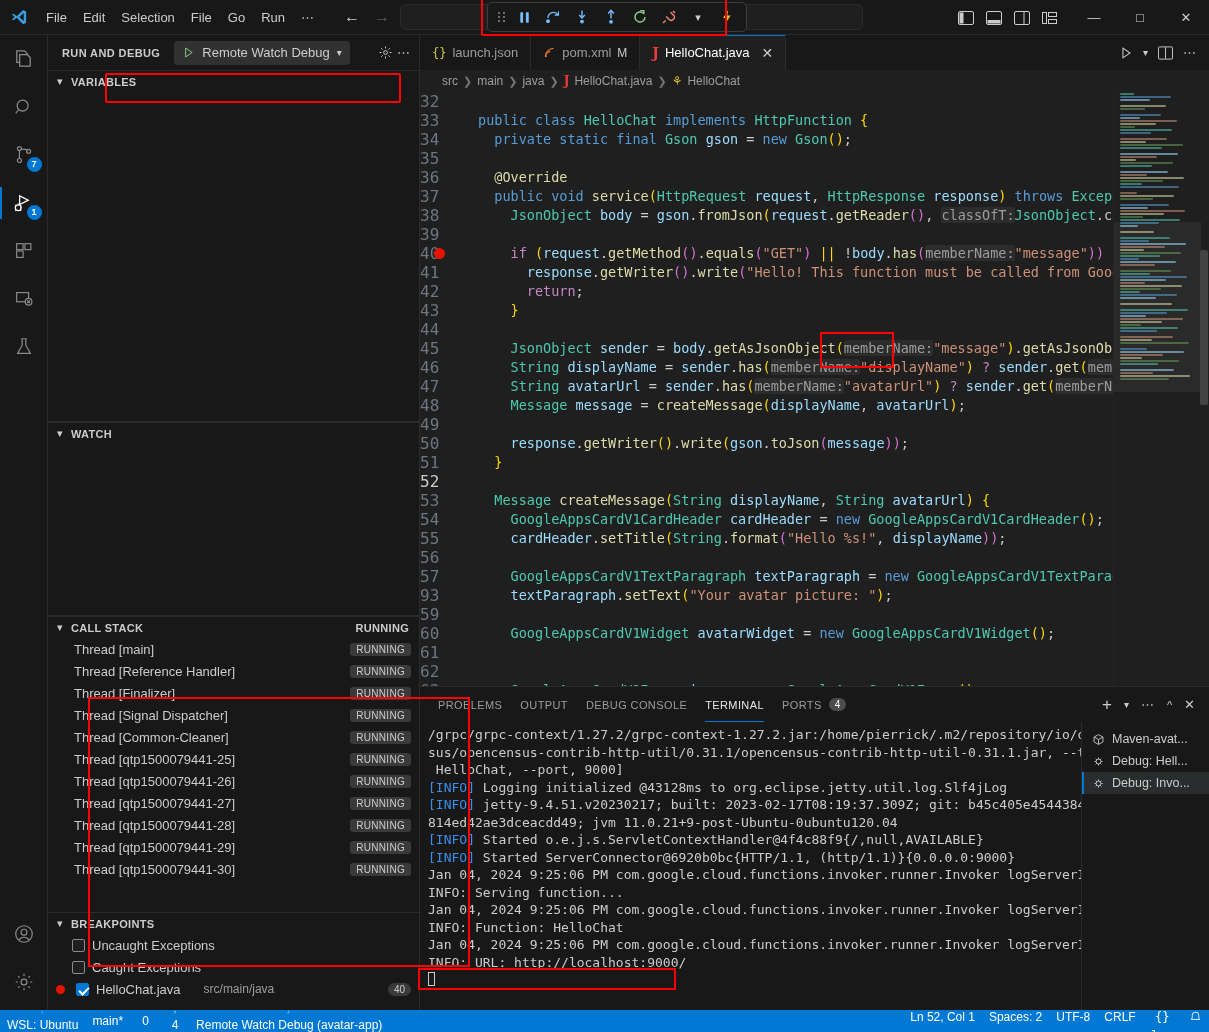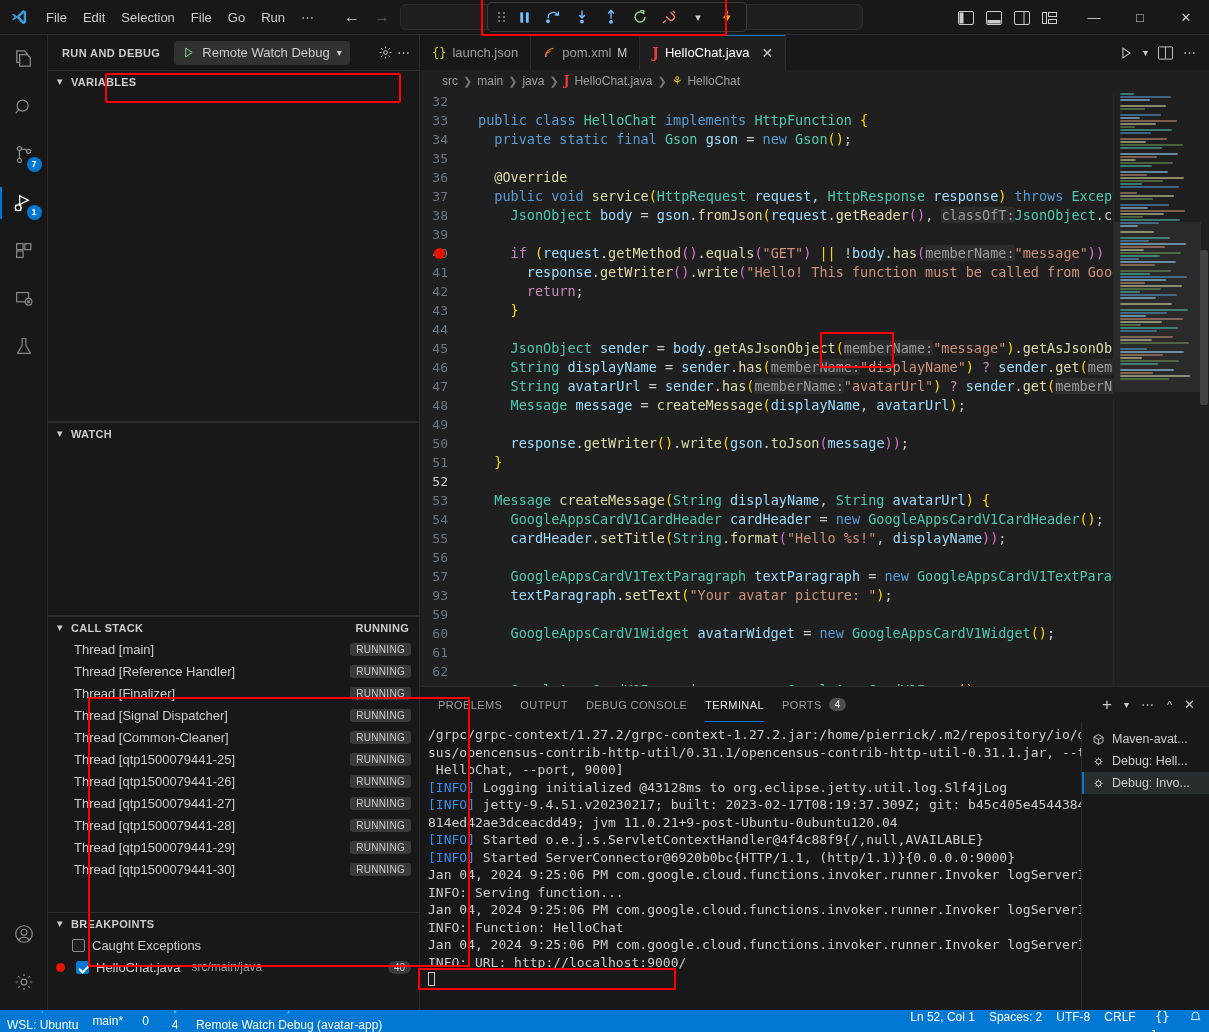--- a/index.html
+++ b/index.html
@@ -121,21 +121,21 @@
     font-size: 13px; color: #cccccc;
   }
   .cbox { width: 13px; height: 13px; border: 1px solid #8b8b8b; background: #1f1f1f; border-radius: 2px;
           display: inline-block; flex: 0 0 13px; }
   .cbox.checked { background: #0078d4; border-color: #0078d4; position: relative; }
   .cbox.checked::after {
     content: ''; position: absolute; left: 4px; top: 1px; width: 4px; height: 8px;
     border: solid #fff; border-width: 0 2px 2px 0; transform: rotate(45deg);
   }
   .bp-dot { width: 9px; height: 9px; border-radius: 50%; background: #e51400; flex: 0 0 9px; margin-left:-16px; margin-right:4px;}
-  .bp-path { color: #9d9d9d; font-size: 12px; margin-left: 4px; }
+  .bp-path { color: #9d9d9d; font-size: 12px; margin-left: 16px; }
   .bp-line {
     margin-left: auto; margin-right: 8px; background: #3a3a3a; color: #cccccc;
     font-size: 10px; border-radius: 9px; padding: 1px 6px;
   }
 
   
   .editor-col { flex: 1; display: flex; flex-direction: column; min-width: 0; background: #1f1f1f; }
   .tabs-row { height: 35px; background: #181818; display: flex; align-items: stretch; flex: 0 0 35px; }
   .tab {
     display: flex; align-items: center; gap: 6px; padding: 0 12px; font-size: 13px;
@@ -155,22 +155,22 @@
   }
   .bc-sep { color: #777; font-size: 11px; }
 
   .editor-wrap { flex: 1; display: flex; min-height: 0; position: relative; overflow: hidden; background: #1f1f1f; }
   .code-area {
     flex: 1; position: relative; overflow: hidden;
     font-family: "DejaVu Sans Mono", monospace; font-size: 13.5px; line-height: 19px;
   }
   .code-line { height: 19px; display: flex; white-space: pre; }
   .ln {
-    width: 46px; flex: 0 0 46px; text-align: right; padding-right: 18px;
-    color: #6e7681; font-family: "DejaVu Sans Mono", monospace; font-size: 13px;
+    width: 46px; flex: 0 0 46px; text-align: left; padding-right: 18px;
+    color: #6e7681; font-family: "DejaVu Sans Mono", monospace; font-size: 16px;
   }
   .code-line.cur .ln { color: #cccccc; }
   .gutter-bp { position: absolute; left: 14px; width: 11px; height: 11px; border-radius: 50%; background: #e51400; }
   .code-txt { padding-left: 12px; }
   .redbox-bp {
     position: absolute; left: 400px; top: 240px; width: 74px; height: 36px;
     border: 2px solid #ff0000; pointer-events: none; z-index: 18;
   }
   
   .kw { color: #569cd6; }      
@@ -518,20 +518,24 @@
             </div>
           </div>
       </div>
 
       <div class="sec-breakpoints">
         <div class="sec-header">
           <span class="chev">▾</span>
           <span>BREAKPOINTS</span>
         </div>
         <div id="bp-list">
+            <div class="bp-row">
+              <span class="cbox"></span>
+              <span>Uncaught Exceptions</span>
+            </div>
             <div class="bp-row">
               <span class="cbox"></span>
               <span>Caught Exceptions</span>
             </div>
             <div class="bp-row">
               <span class="bp-dot"></span>
               <span class="cbox checked"></span>
               <span>HelloChat.java</span>
               <span class="bp-path">src/main/java</span>
               <span class="bp-line">40</span>

